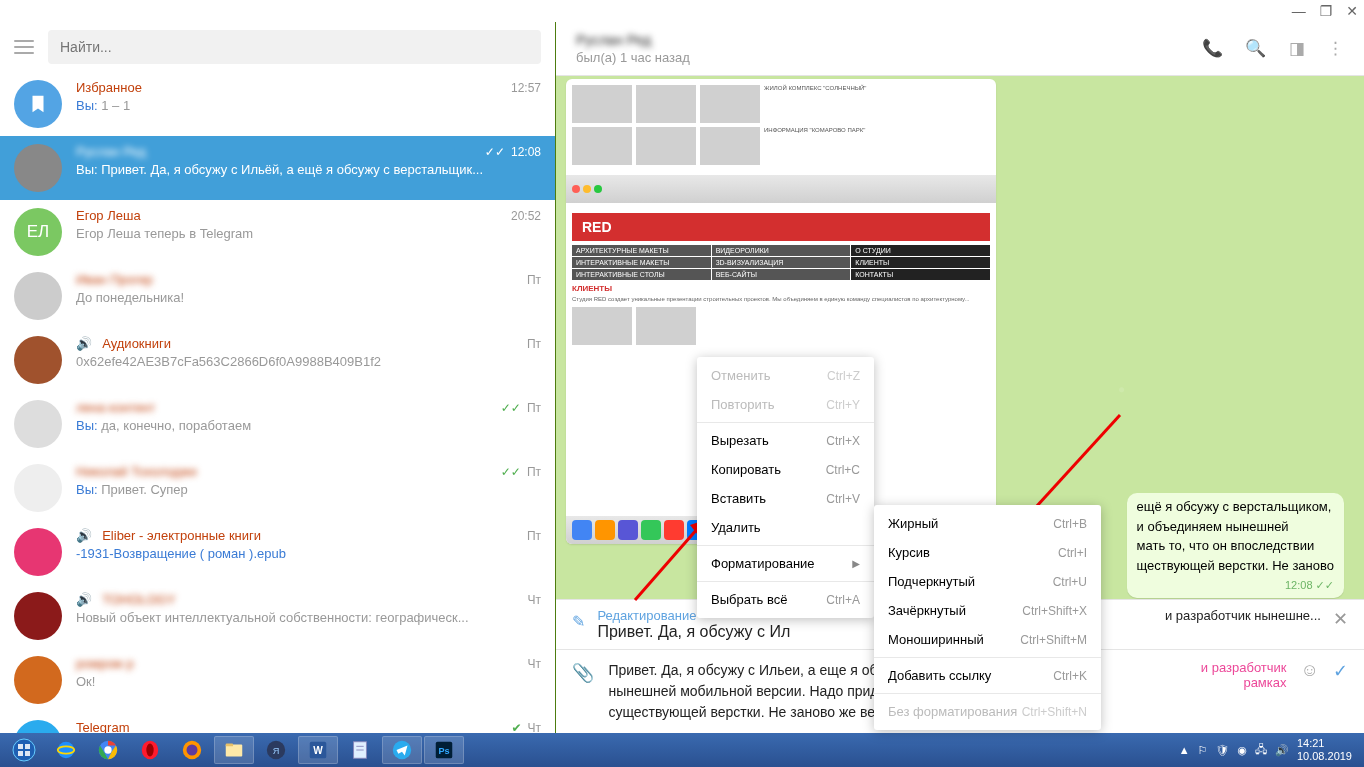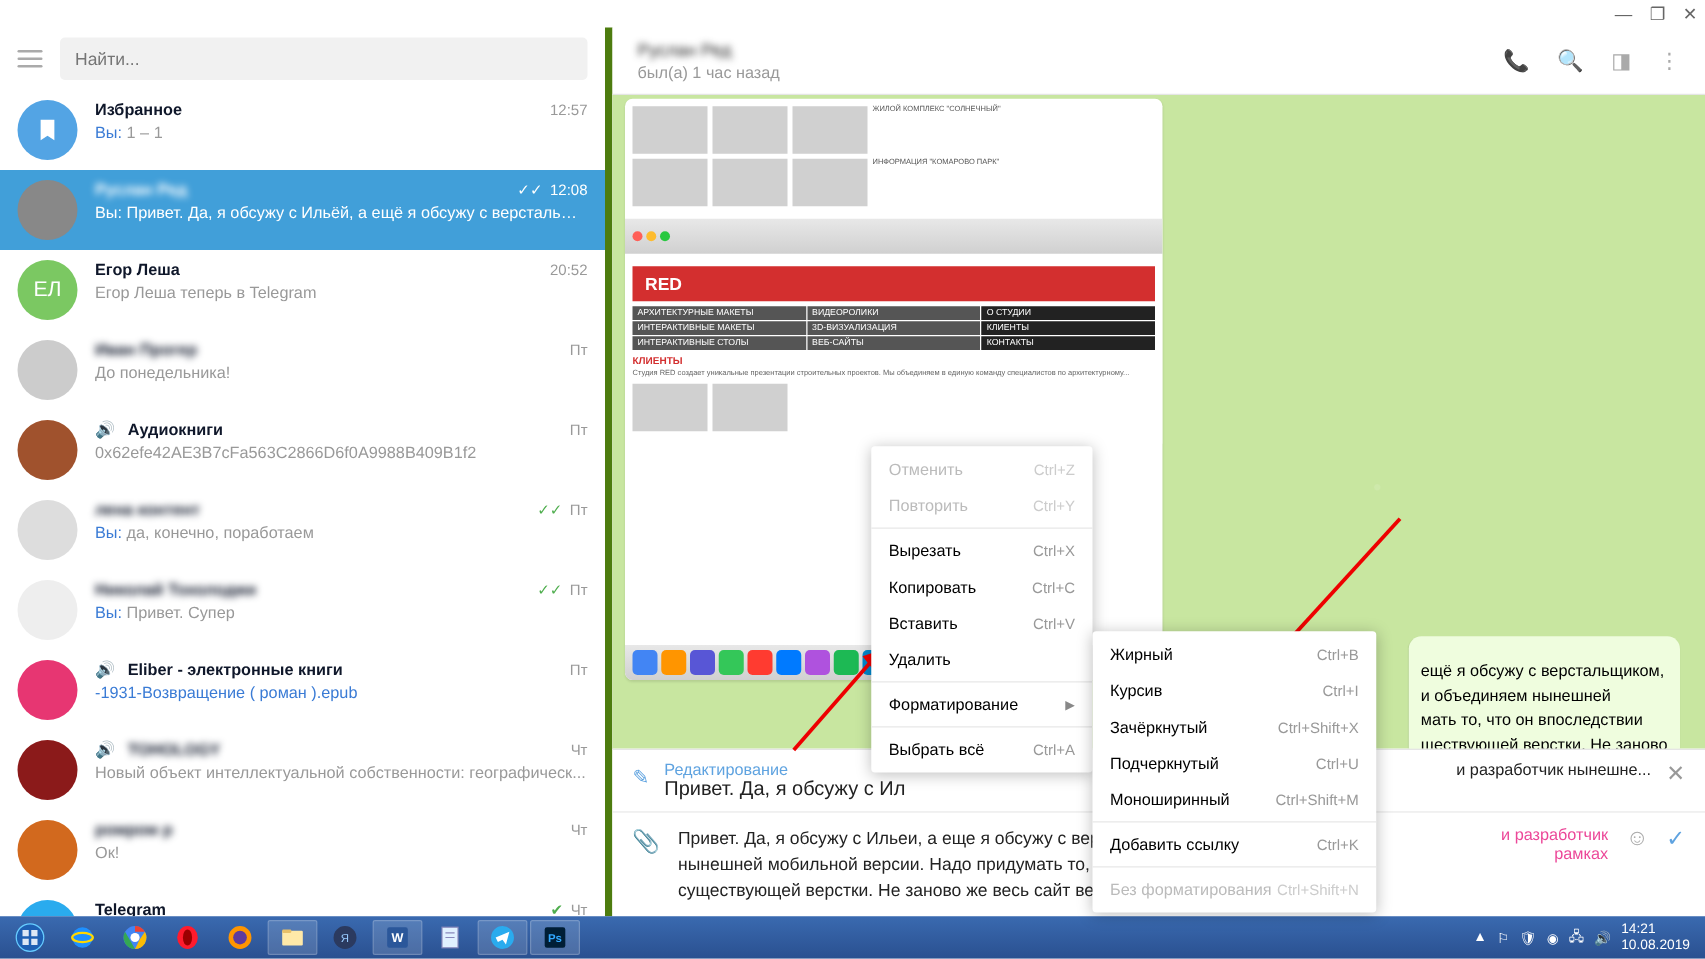--- a/index.html
+++ b/index.html
@@ -1,33 +1,33 @@
 <!DOCTYPE html>
 <html><head>
 <meta charset="utf-8">
 <style>
 *{box-sizing:border-box;margin:0;padding:0;font-family:"Segoe UI",Arial,sans-serif}
 body{background:#fff;overflow:hidden;font-size:13px}
 .app{display:flex;flex-direction:column;width:1364px;height:767px;position:relative}
 .titlebar{height:22px;display:flex;justify-content:flex-end;align-items:center;padding-right:6px;gap:14px;color:#666}
 .titlebar span{font-size:14px;cursor:default}
 .main{flex:1;display:flex;min-height:0}
-.sidebar{width:490px;border-right:6px solid #4d7c0f;display:flex;flex-direction:column;background:#fff}
+.sidebar{width:556px;border-right:1px solid #4d7c0f;display:flex;flex-direction:column;background:#fff}
 .sidebar-top{display:flex;align-items:center;padding:8px 14px;gap:14px}
 .hamburger{width:20px;height:14px;display:flex;flex-direction:column;justify-content:space-between;cursor:pointer}
 .hamburger div{height:2px;background:#aaa;border-radius:1px}
 .search{flex:1;background:#f1f1f1;border:none;border-radius:4px;padding:9px 12px;font-size:14px;color:#999;outline:none}
 .chatlist{flex:1;overflow:hidden}
 .chat{display:flex;padding:8px 14px;gap:14px;cursor:pointer;align-items:flex-start}
 .chat.sel{background:#419fd9;color:#fff}
 .chat.sel .time,.chat.sel .msg,.chat.sel .name{color:#fff}
 .avatar{width:48px;height:48px;border-radius:50%;flex-shrink:0;display:flex;align-items:center;justify-content:center;font-size:17px;font-weight:500;color:#fff}
 .chat-body{flex:1;min-width:0}
 .chat-line1{display:flex;align-items:center;gap:6px}
-.name{font-weight:700;color:#0f172a;flex:1;white-space:nowrap;overflow:hidden;text-overflow:ellipsis}
+.name{font-weight:400;color:#c2410c;flex:1;white-space:nowrap;overflow:hidden;text-overflow:ellipsis}
 .time{color:#999;font-size:12px}
 .chk{color:#4fae4e;font-size:12px}
 .chat.sel .chk{color:#fff}
 .msg{color:#999;font-size:13px;margin-top:3px;white-space:nowrap;overflow:hidden;text-overflow:ellipsis}
 .msg .you{color:#3a7bd5}
 .chat.sel .msg .you{color:#fff}
 .vol-icon{font-size:13px;margin-right:4px}
 .verify{color:#4fae4e;font-size:12px}
 .blur{filter:blur(3px)}
 .chatpane{flex:1;display:flex;flex-direction:column;min-width:0;position:relative;background:#fff}
@@ -40,21 +40,21 @@
 .imgmsg{position:absolute;left:10px;top:3px;width:430px;height:465px;background:#fff;border-radius:6px;overflow:hidden;box-shadow:0 1px 2px rgba(0,0,0,.1)}
 .fake-page{padding:6px;font-size:6px;color:#555}
 .fake-row{display:flex;gap:4px;margin-bottom:4px}
 .fake-thumb{width:60px;height:38px;background:#d0d0d0}
 .red-bar{background:#d32f2f;color:#fff;padding:6px 10px;font-weight:bold;font-size:14px;margin-top:4px}
 .nav-grid{display:grid;grid-template-columns:1fr 1fr 1fr;gap:1px;background:#fff;margin-top:4px}
 .nav-grid div{background:#555;color:#fff;padding:2px 4px;font-size:7px}
 .nav-grid div.dark{background:#222}
 .mac-dock{position:absolute;bottom:0;left:0;right:0;height:28px;background:linear-gradient(#e8e8e8,#d0d0d0);display:flex;align-items:center;gap:3px;padding:2px 6px}
 .dock-ic{width:20px;height:20px;border-radius:4px;background:#888}
-.bubble{position:absolute;right:20px;top:433px;background:#effdde;border-radius:10px;padding:18px 10px;max-width:440px;font-size:13px;line-height:1.5;box-shadow:0 1px 1px rgba(0,0,0,.1)}
+.bubble{position:absolute;right:20px;top:417px;background:#effdde;border-radius:10px;padding:4px 10px;max-width:440px;font-size:13px;line-height:1.5;box-shadow:0 1px 1px rgba(0,0,0,.1)}
 .bubble .b-time{text-align:right;color:#6db566;font-size:11px;margin-top:2px}
 .editbar{border-top:1px solid #e5e5e5;background:#fff;padding:8px 16px;display:flex;gap:12px;align-items:flex-start;position:relative}
 .edit-icon{color:#5fa3e0;font-size:16px;margin-top:4px}
 .edit-body{flex:1;min-width:0}
 .edit-title{color:#5fa3e0;font-weight:500;font-size:13px}
 .edit-prev{color:#222;font-size:16px}
 .edit-close{color:#999;font-size:18px;cursor:pointer}
 .compose{border-top:1px solid #e5e5e5;background:#fff;padding:10px 16px;display:flex;gap:14px;align-items:flex-start}
 .attach{color:#aaa;font-size:18px;margin-top:2px}
 .compose-text{flex:1;font-size:14px;color:#222;line-height:1.5}
@@ -367,26 +367,26 @@
   <div class="ctx ctx2" id="ctx2">
       <div class="ctx-item">
         <span class="ctx-label">Жирный</span>
         <span class="ctx-sc">Ctrl+B</span>
       </div>
       <div class="ctx-item">
         <span class="ctx-label">Курсив</span>
         <span class="ctx-sc">Ctrl+I</span>
       </div>
       <div class="ctx-item">
+        <span class="ctx-label">Подчеркнутый</span>
+        <span class="ctx-sc">Ctrl+U</span>
+      </div>
+      <div class="ctx-item">
         <span class="ctx-label">Зачёркнутый</span>
         <span class="ctx-sc">Ctrl+Shift+X</span>
-      </div>
-      <div class="ctx-item">
-        <span class="ctx-label">Подчеркнутый</span>
-        <span class="ctx-sc">Ctrl+U</span>
       </div>
       <div class="ctx-item">
         <span class="ctx-label">Моноширинный</span>
         <span class="ctx-sc">Ctrl+Shift+M</span>
       </div>
       <div class="ctx-sep"></div>
       <div class="ctx-item">
         <span class="ctx-label">Добавить ссылку</span>
         <span class="ctx-sc">Ctrl+K</span>
       </div>

